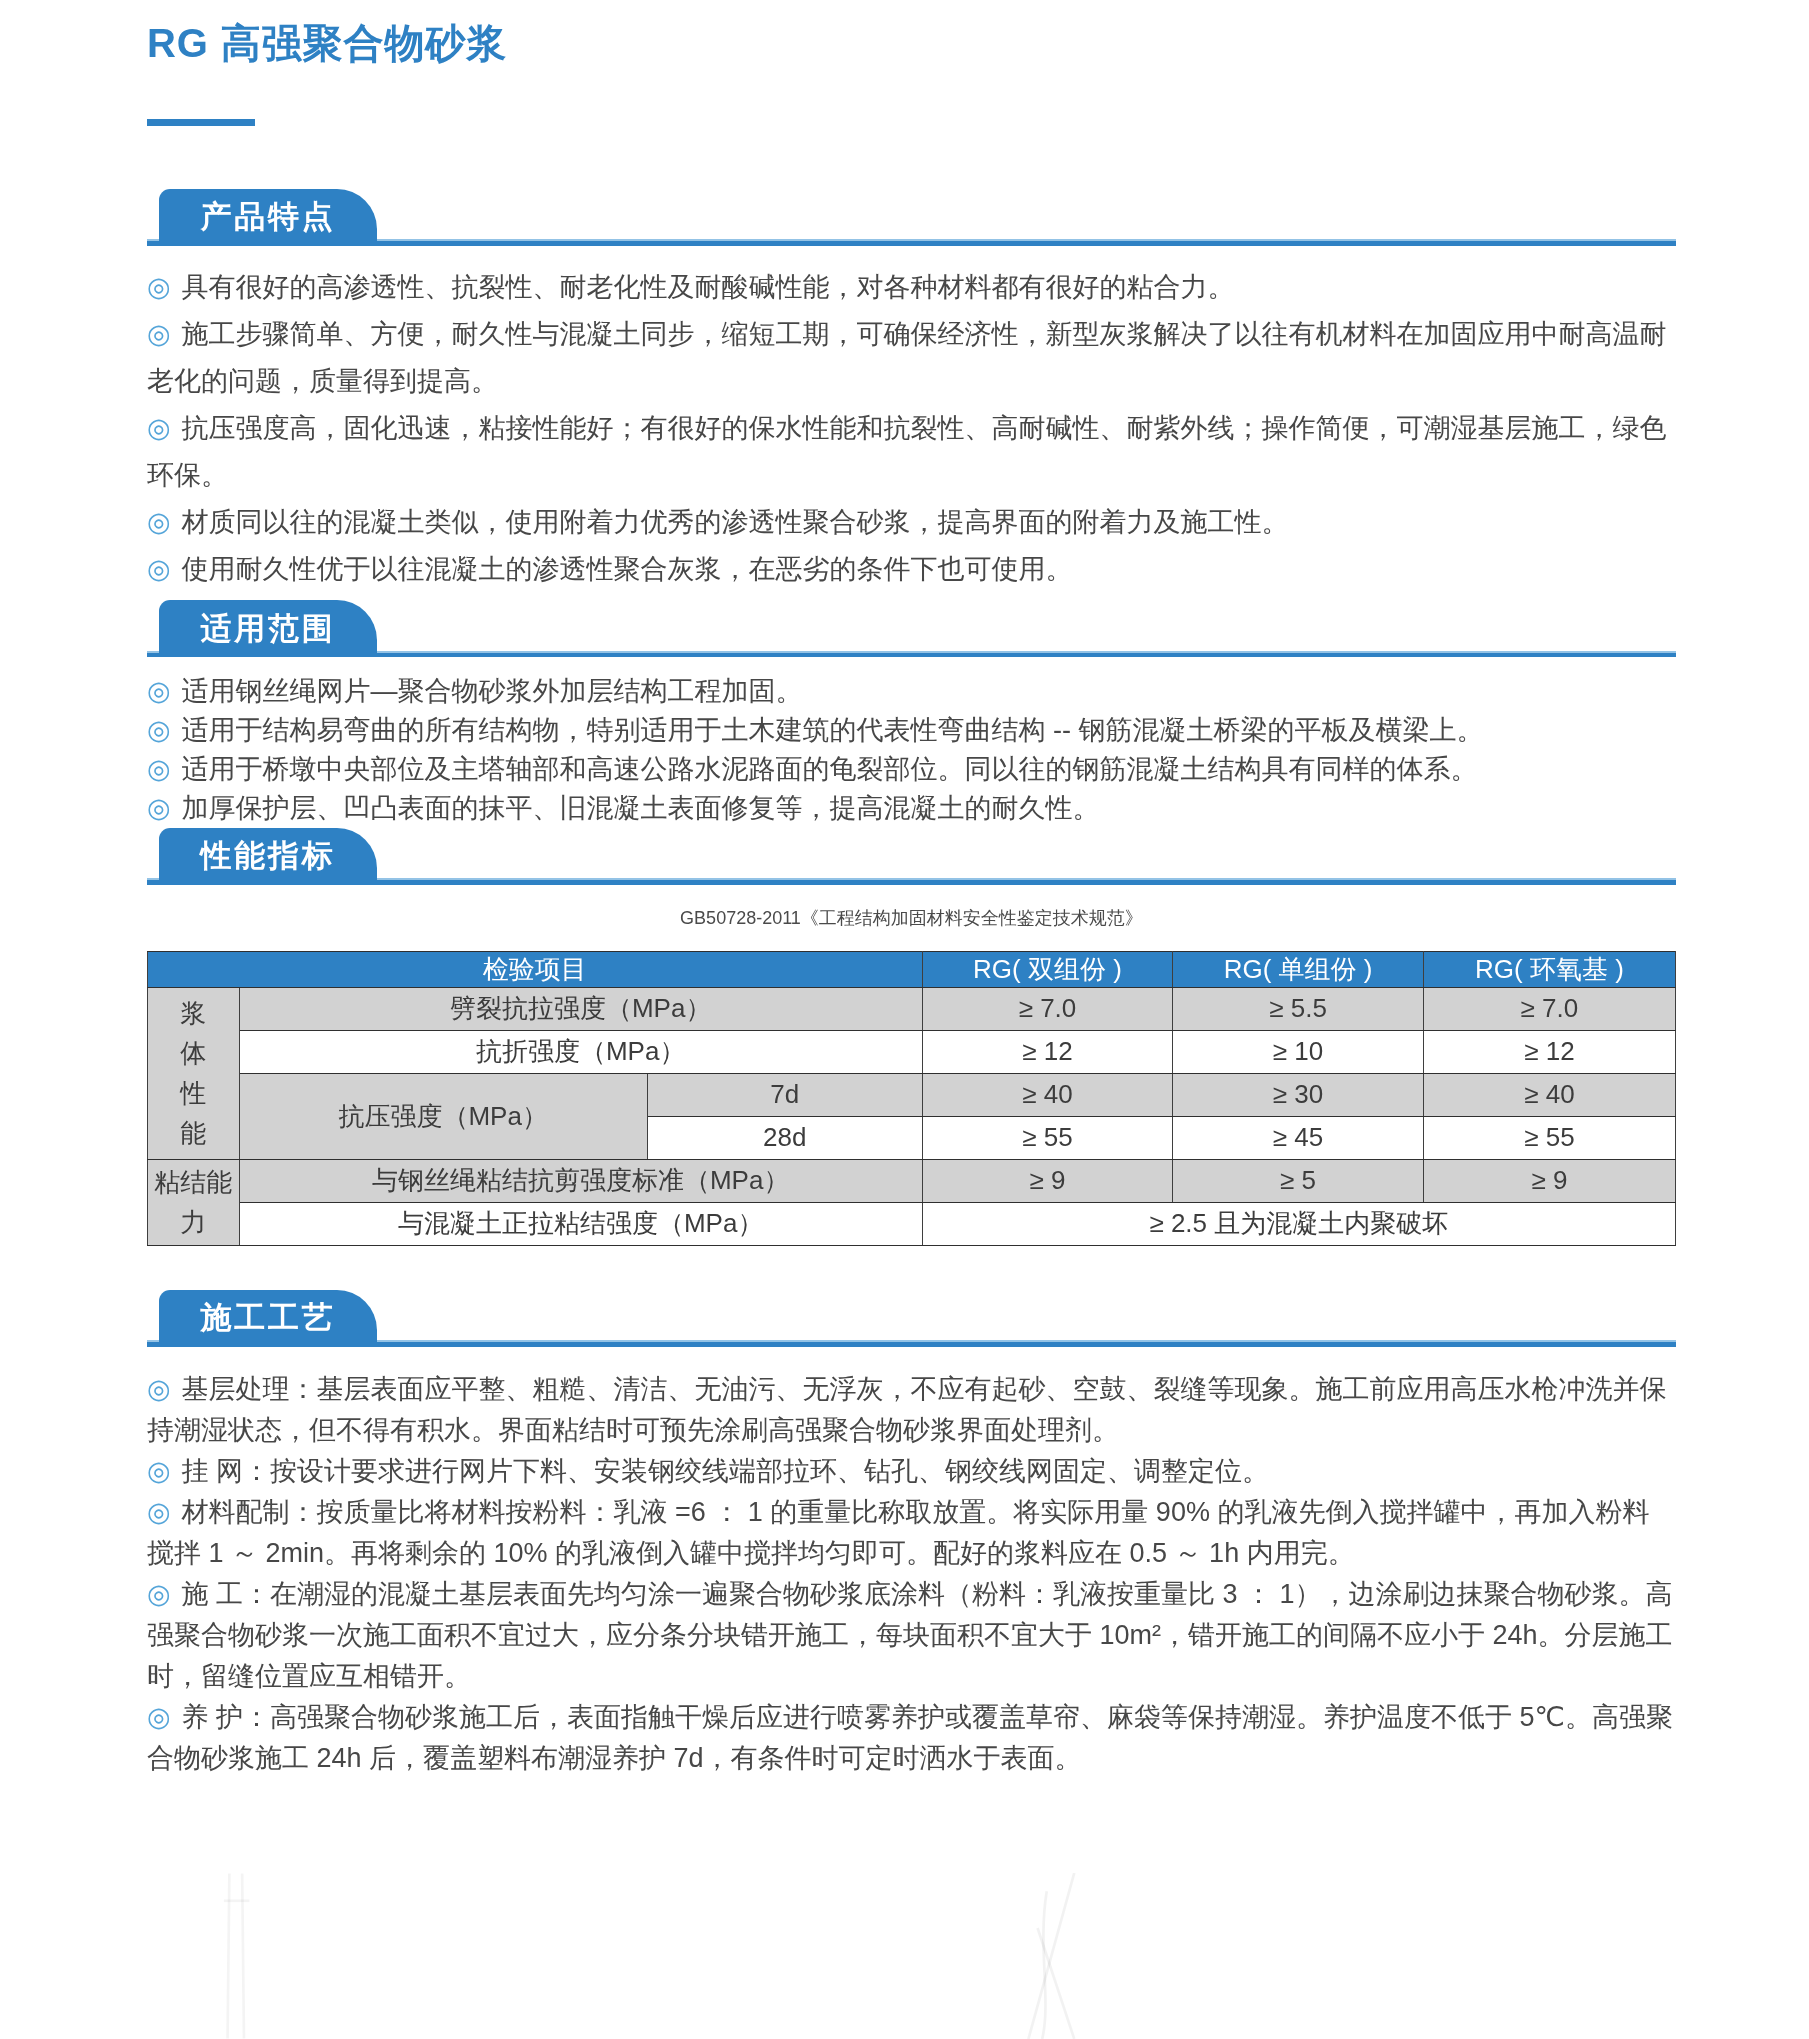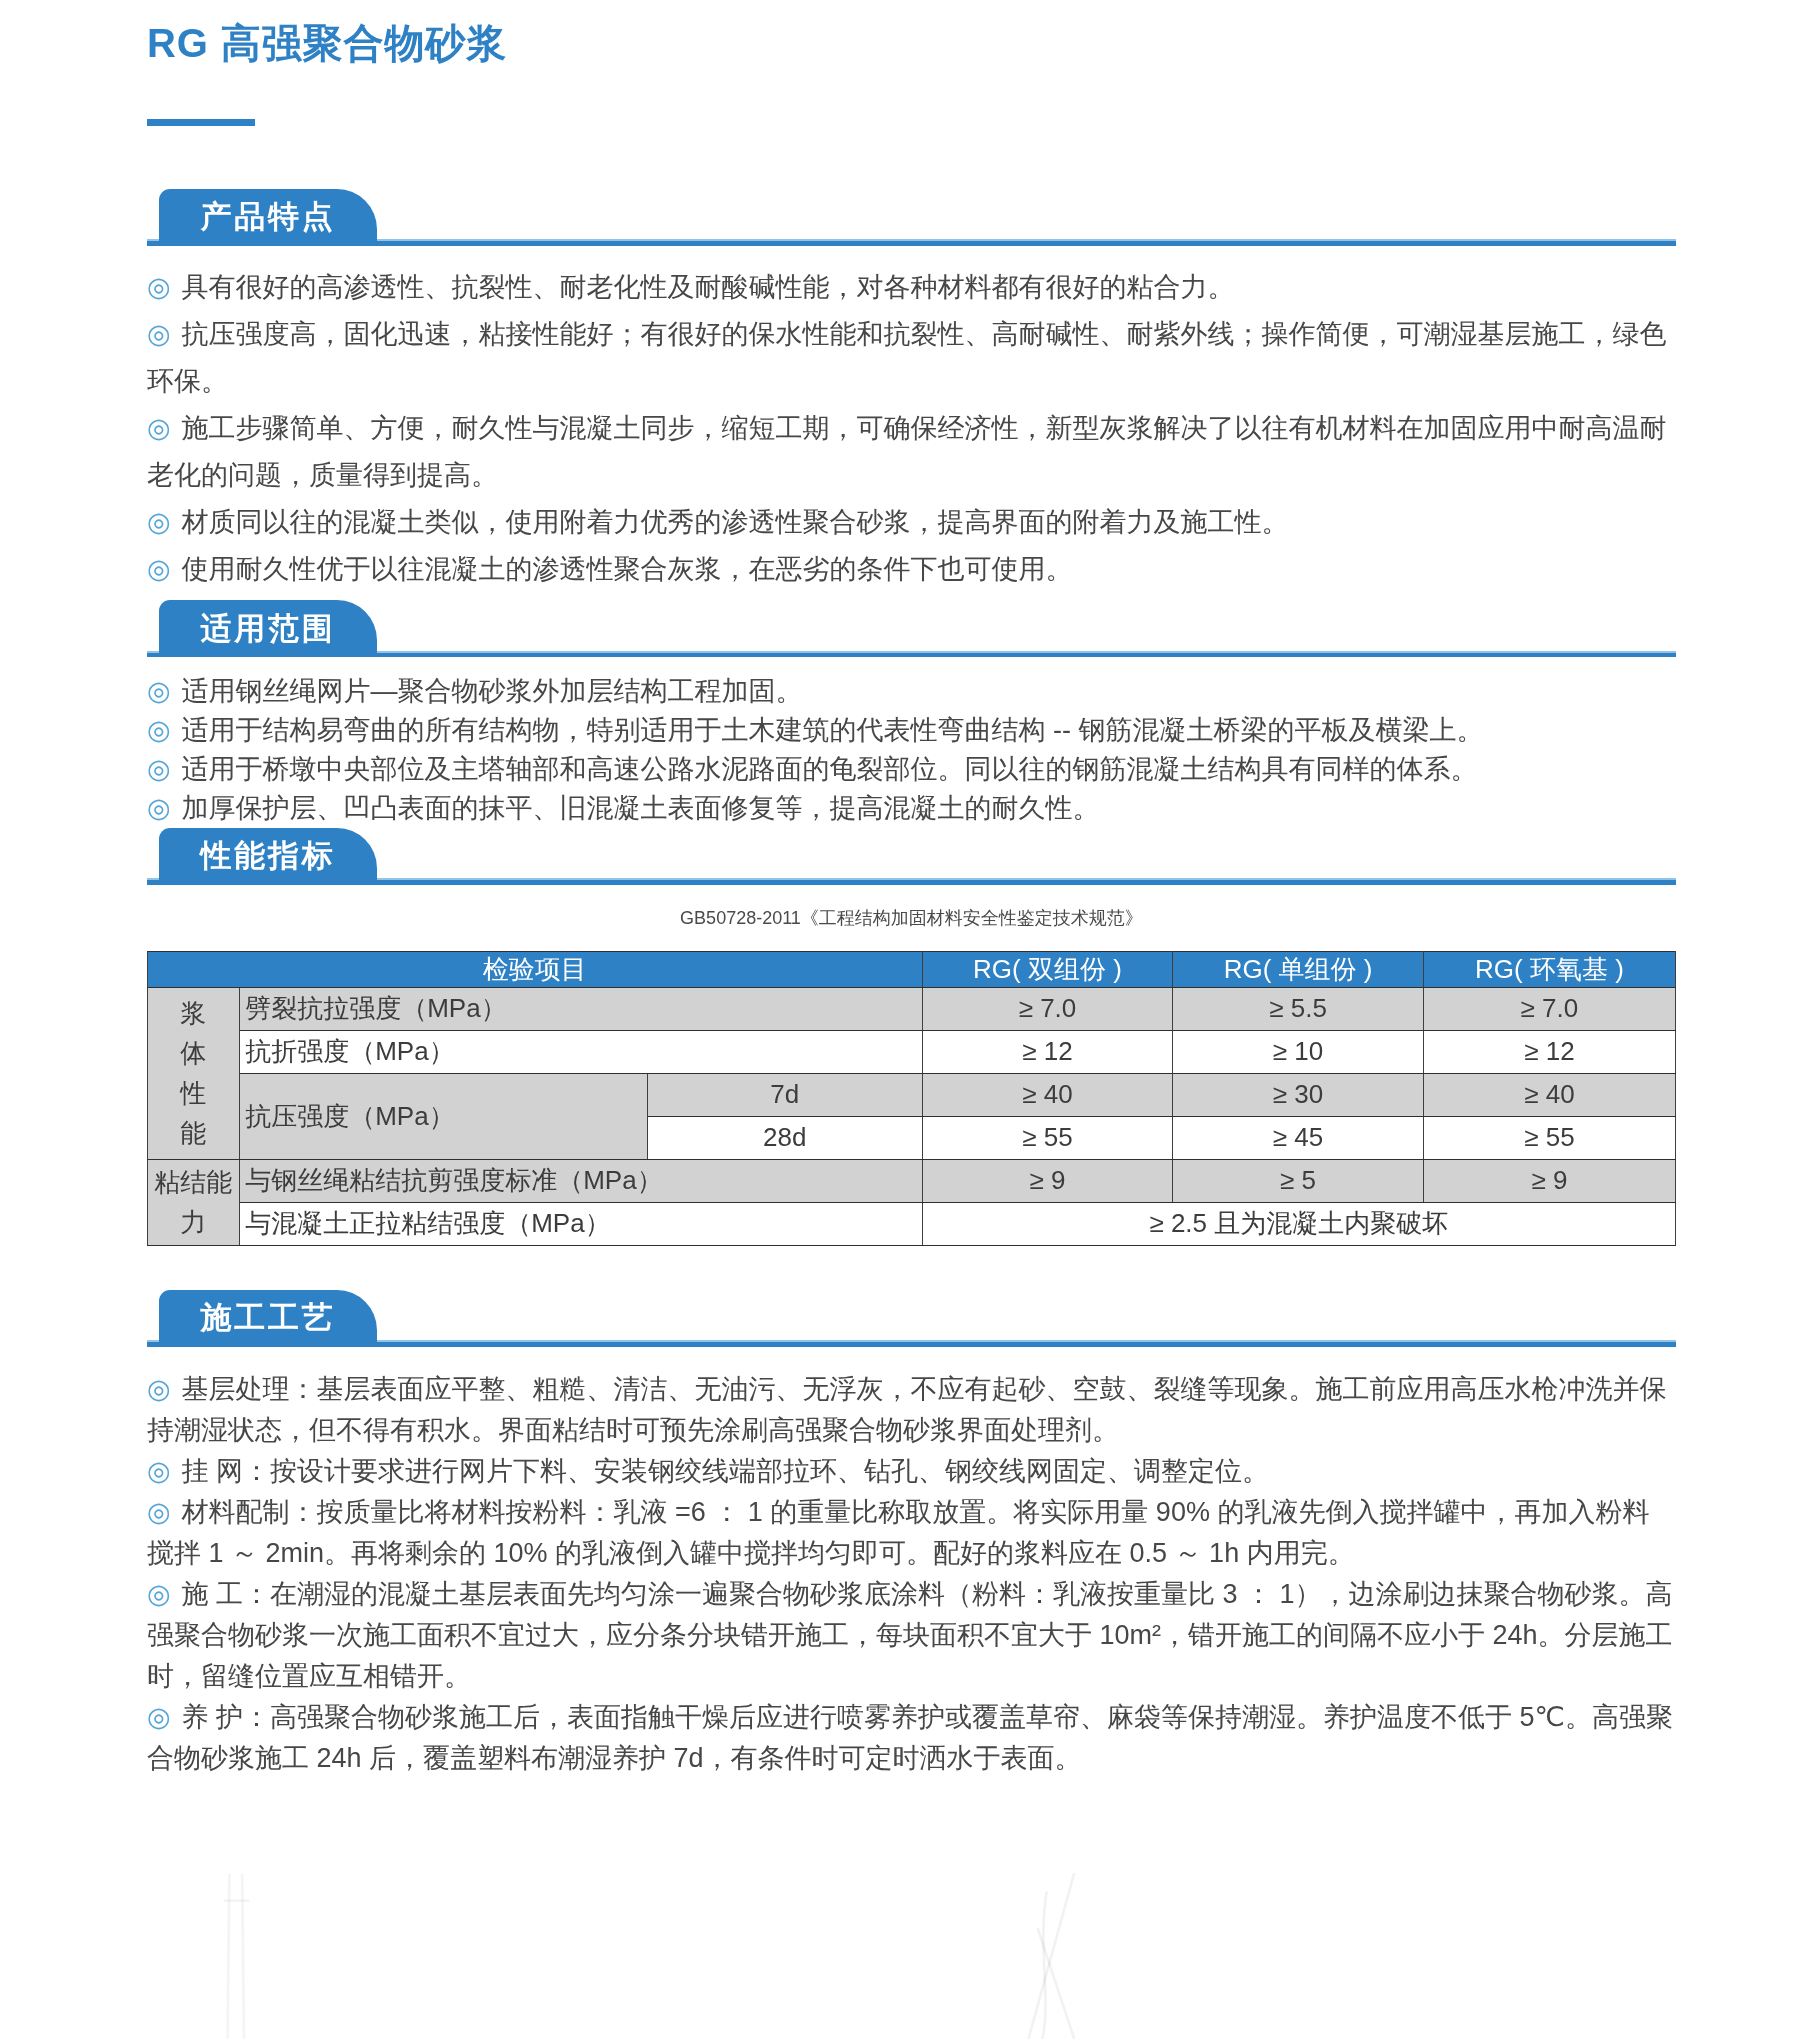--- a/index.html
+++ b/index.html
@@ -68,39 +68,39 @@
   table.perf{border:1.8px solid #222;}
   table.perf thead th{
     background:var(--accent);color:#ffffff;height:32px;
   }
   table.perf td{height:43px;background:#ffffff;}
   table.perf td.gray{background:var(--row-gray);}
   table.perf td.grp{
     background:var(--row-gray);
     white-space:pre-line;line-height:40px;
   }
-  table.perf td.item{text-align:left;}
+  table.perf td.item{text-align:center;}
   .watermark{position:absolute;pointer-events:none;}
 </style>
 </head>
 <body>
 
 <h1 class="page-title">RG 高强聚合物砂浆</h1>
 <div class="title-underline"></div>
 
 <div class="sec-header hdr-1">
   <div class="sec-underline"></div>
   <div class="sec-badge">
     <span>产品特点</span>
   </div>
 </div>
 <div class="bullets bul-1">
     <div class="bullet-row"><span class="bullet-seg"><span class="mark">◎</span><span class="txt">具有很好的高渗透性、抗裂性、耐老化性及耐酸碱性能，对各种材料都有很好的粘合力。</span></span></div>
+    <div class="bullet-row"><span class="bullet-seg"><span class="mark">◎</span><span class="txt">施工步骤简单、方便，耐久性与混凝土同步，缩短工期，可确保经济性，新型灰浆解决了以往有机材料在加固应用中耐高温耐老化的问题，质量得到提高。</span></span></div>
     <div class="bullet-row"><span class="bullet-seg"><span class="mark">◎</span><span class="txt">抗压强度高，固化迅速，粘接性能好；有很好的保水性能和抗裂性、高耐碱性、耐紫外线；操作简便，可潮湿基层施工，绿色环保。</span></span></div>
-    <div class="bullet-row"><span class="bullet-seg"><span class="mark">◎</span><span class="txt">施工步骤简单、方便，耐久性与混凝土同步，缩短工期，可确保经济性，新型灰浆解决了以往有机材料在加固应用中耐高温耐老化的问题，质量得到提高。</span></span></div>
     <div class="bullet-row"><span class="bullet-seg"><span class="mark">◎</span><span class="txt">材质同以往的混凝土类似，使用附着力优秀的渗透性聚合砂浆，提高界面的附着力及施工性。</span></span></div>
     <div class="bullet-row"><span class="bullet-seg"><span class="mark">◎</span><span class="txt">使用耐久性优于以往混凝土的渗透性聚合灰浆，在恶劣的条件下也可使用。</span></span></div>
   </div>
 
 <div class="sec-header hdr-2">
   <div class="sec-underline"></div>
   <div class="sec-badge">
     <span>适用范围</span>
   </div>
 </div>

